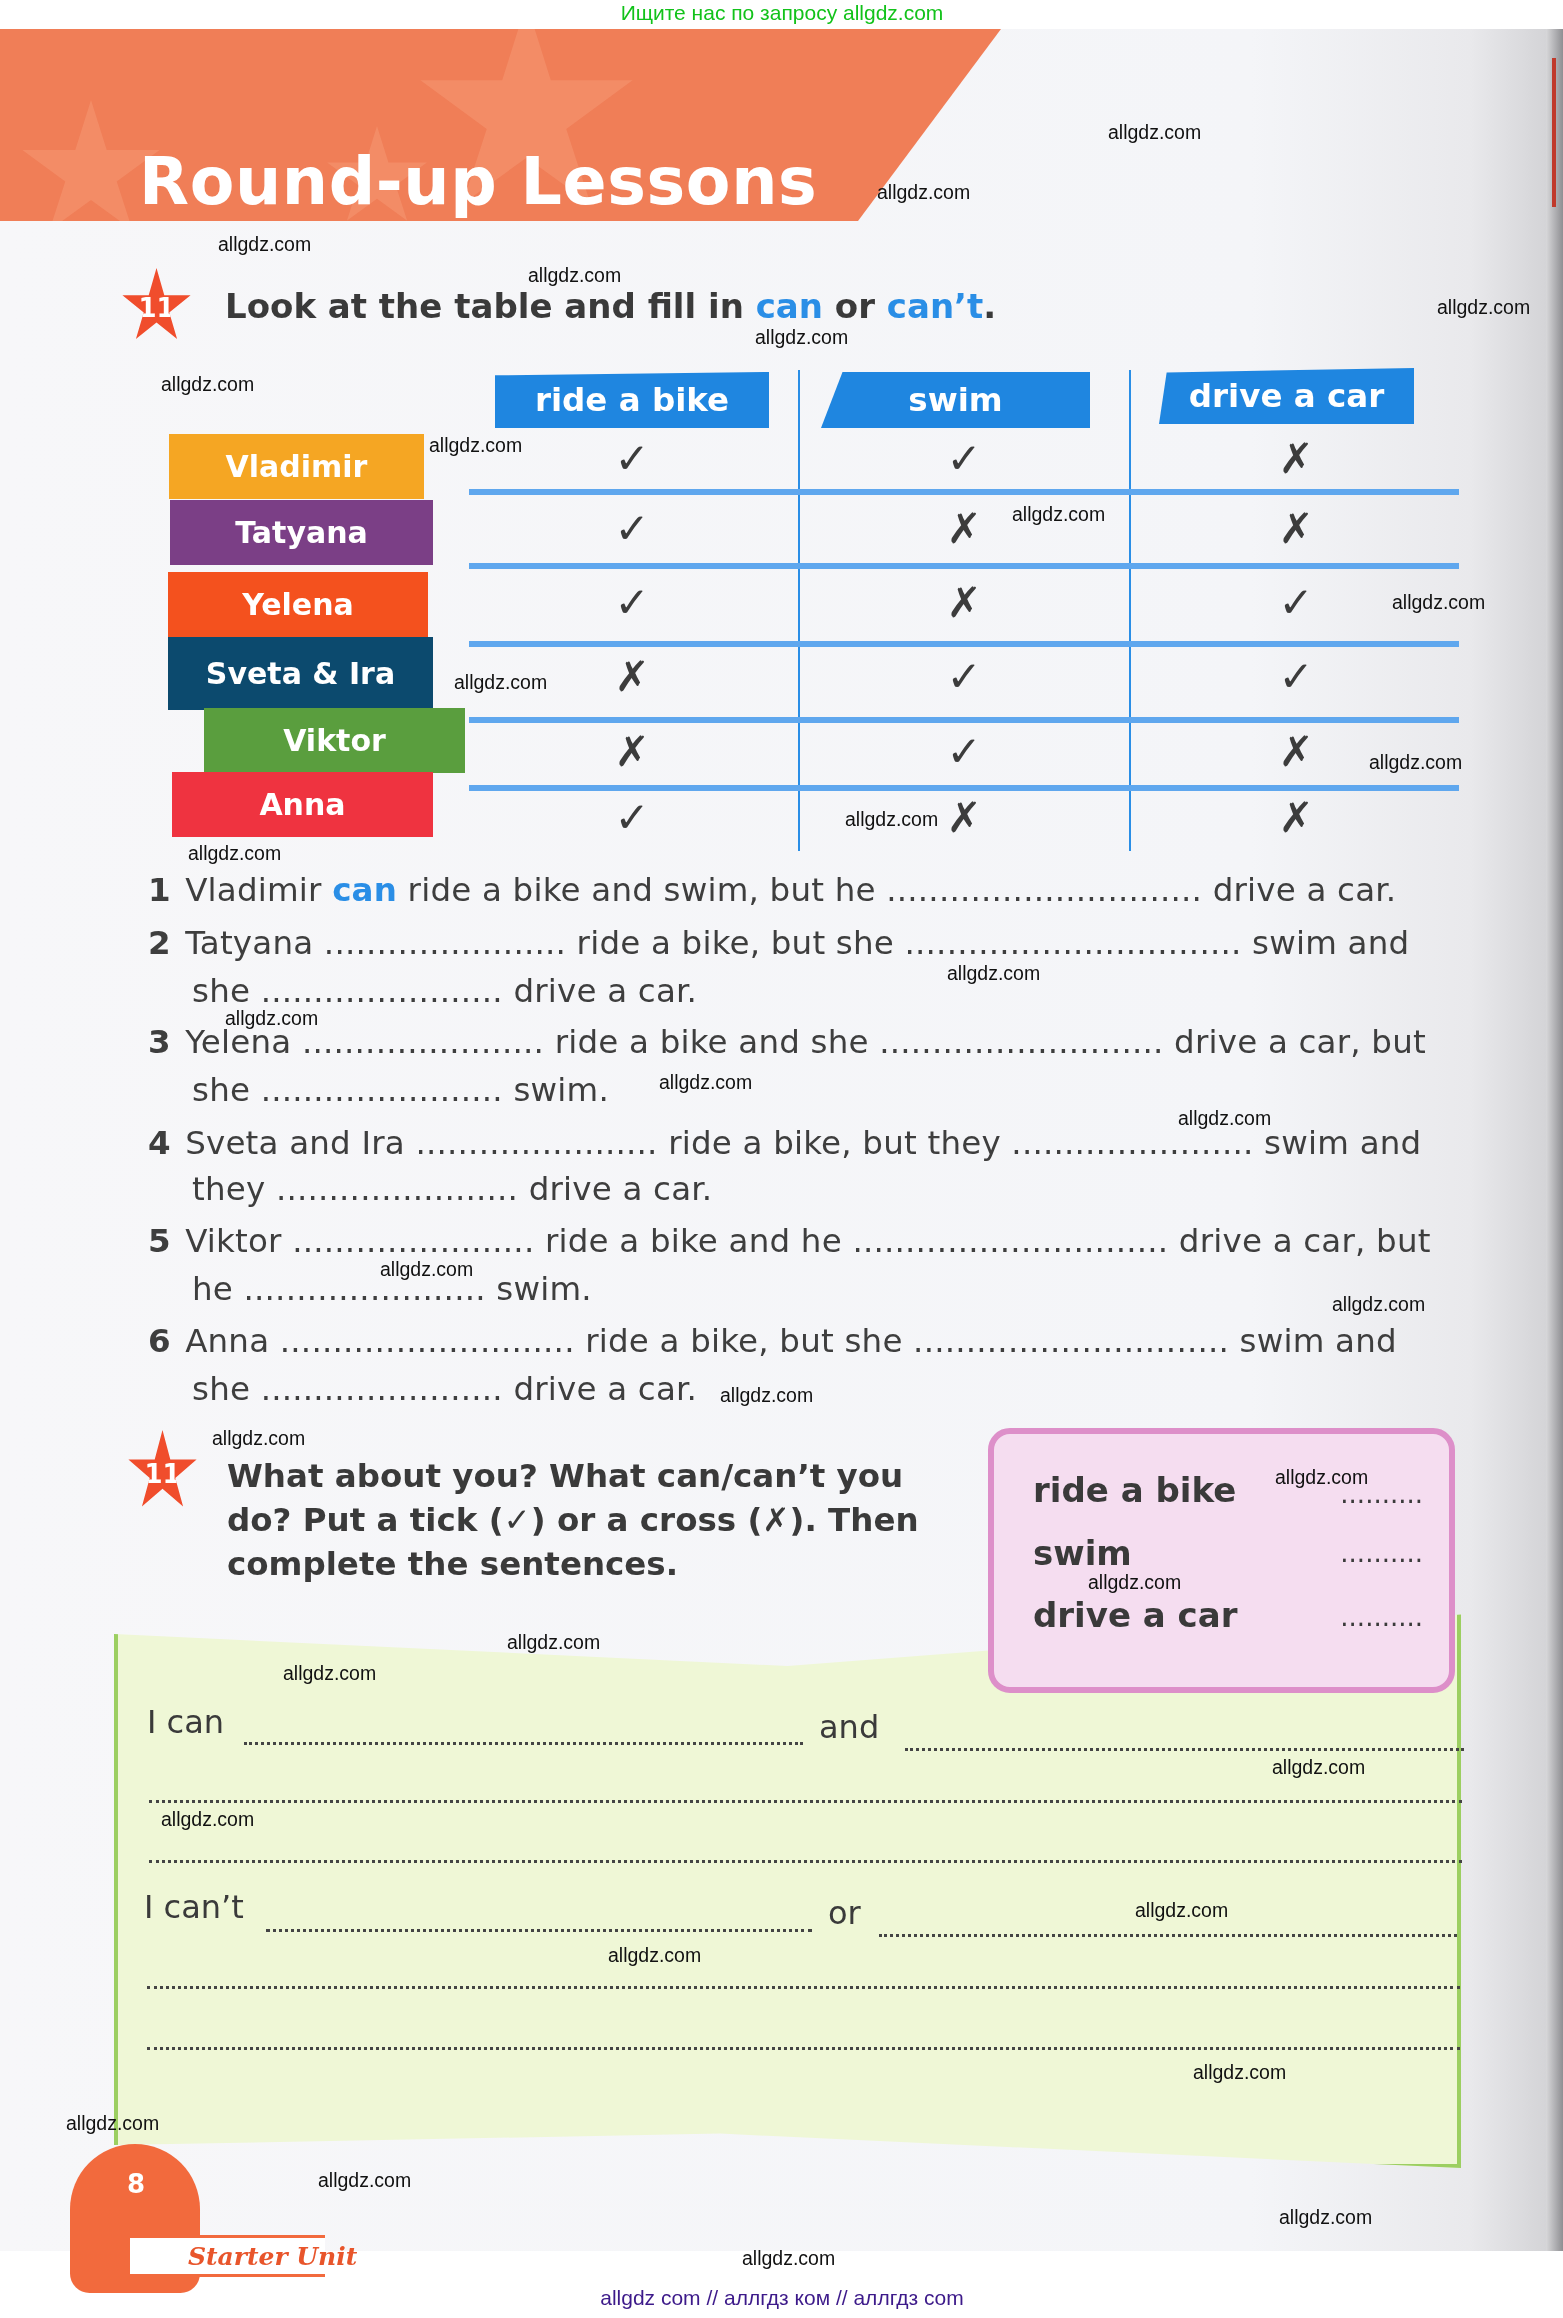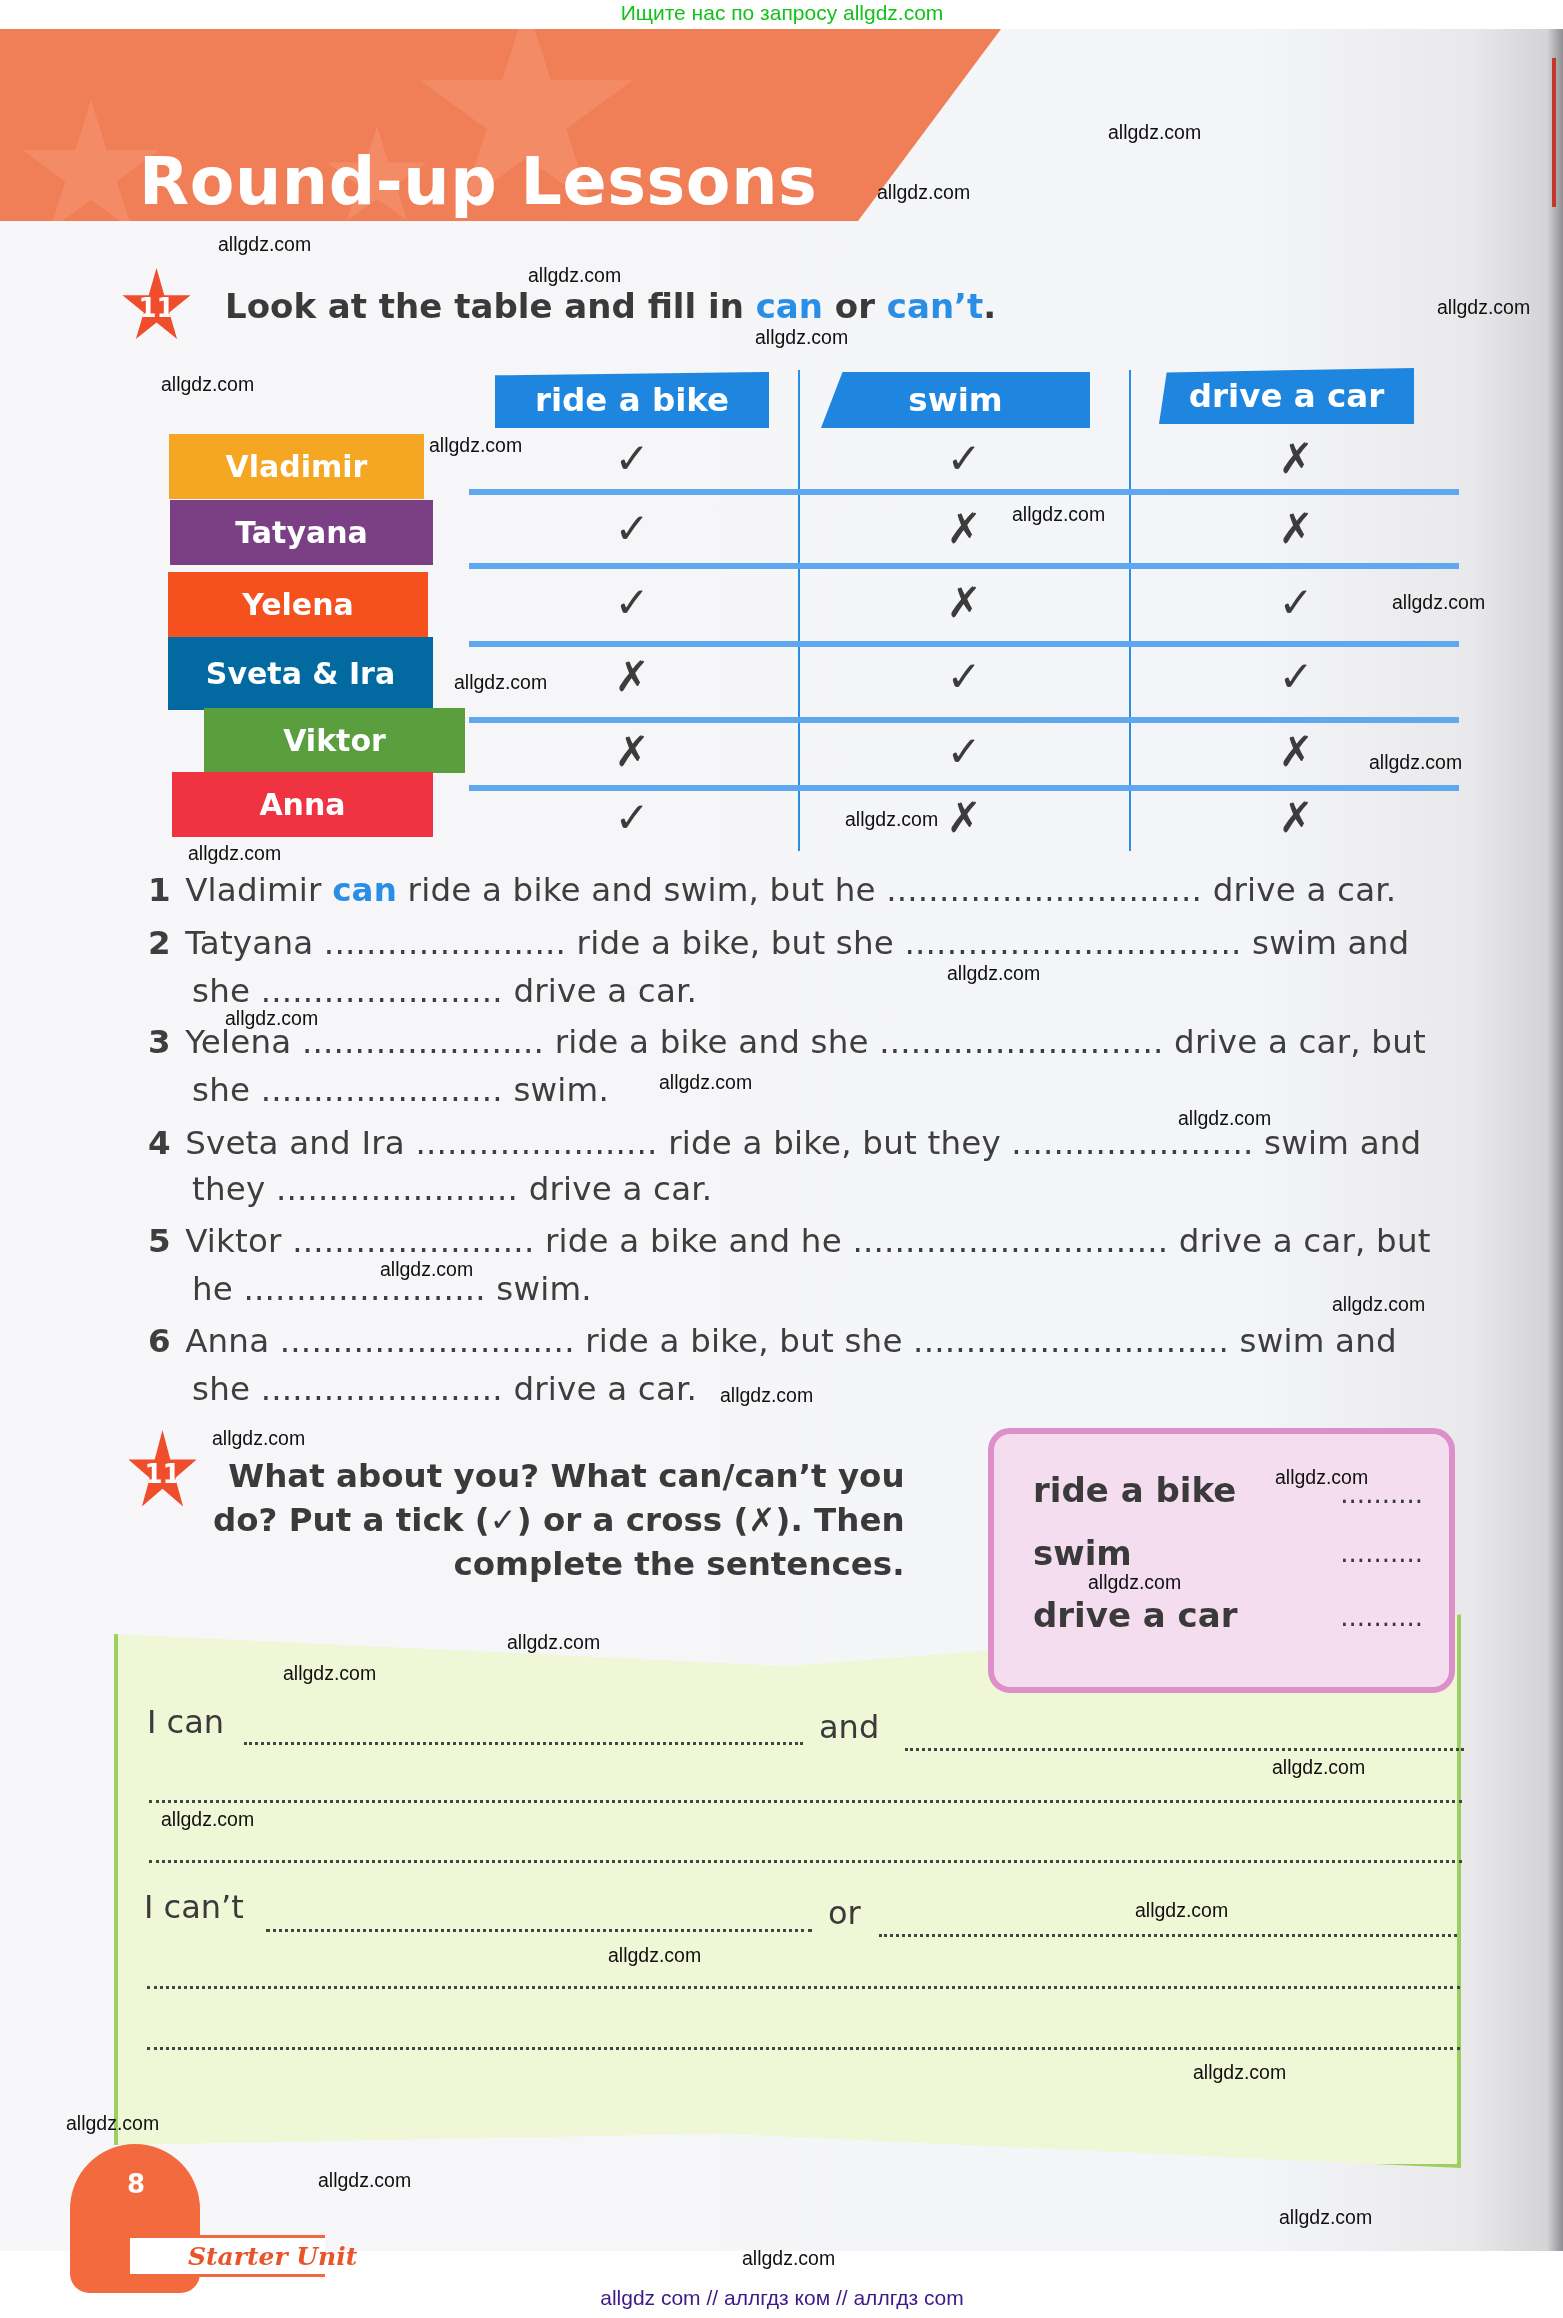--- a/index.html
+++ b/index.html
@@ -124,21 +124,21 @@
 
   <div class="hline" style="left:469px;top:489px;width:990px;"></div>
   <div class="hline" style="left:469px;top:563px;width:990px;"></div>
   <div class="hline" style="left:469px;top:641px;width:990px;"></div>
   <div class="hline" style="left:469px;top:717px;width:990px;"></div>
   <div class="hline" style="left:469px;top:785px;width:990px;"></div>
 
   <div class="name-tag" style="left:169px;top:434px;width:255px;background:#f5a623;">Vladimir</div>
   <div class="name-tag" style="left:170px;top:500px;width:263px;background:#7b3f86;">Tatyana</div>
   <div class="name-tag" style="left:168px;top:572px;width:260px;background:#f4511e;">Yelena</div>
-  <div class="name-tag" style="left:168px;top:637px;width:265px;background:#0369a1;height:73px;line-height:73px;">Sveta &amp; Ira</div>
+  <div class="name-tag" style="left:168px;top:637px;width:265px;background:#0c4a6e;height:73px;line-height:73px;">Sveta &amp; Ira</div>
   <div class="name-tag" style="left:172px;top:708px;width:261px;background:#5a9e3e;margin-left:32px;">Viktor</div>
   <div class="name-tag" style="left:172px;top:772px;width:261px;background:#ef3340;">Anna</div>
 
   <div class="mark" style="left:606px;top:434px;">✓</div>
   <div class="mark" style="left:938px;top:434px;">✓</div>
   <div class="mark" style="left:1270px;top:434px;">✗</div>
 
   <div class="mark" style="left:606px;top:504px;">✓</div>
   <div class="mark" style="left:938px;top:504px;">✗</div>
   <div class="mark" style="left:1270px;top:504px;">✗</div>
@@ -170,21 +170,21 @@
     <div class="sent" style="left: 192px; top: 1170px;"><span>they ....................... drive a car.</span></div>
     <div class="sent" style="left: 148px; top: 1222px;"><span class="num" style="margin-right: 14.3px;">5</span><span>Viktor ....................... ride a bike and he .............................. drive a car, but</span></div>
     <div class="sent" style="left: 192px; top: 1270px;"><span>he ....................... swim.</span></div>
     <div class="sent" style="left: 148px; top: 1322px;"><span class="num" style="margin-right: 14.3px;">6</span><span>Anna ............................ ride a bike, but she .............................. swim and</span></div>
     <div class="sent" style="left: 192px; top: 1370px;"><span>she ....................... drive a car.</span></div>
   </div>
 
 <div class="ex-star" style="left:127px;top:1430px;width:71px;height:84px;">
   <div class="ex-num" style="top:34%;font-size:26px;">11</div>
 </div>
-<div class="instr" style="left:213px;top:1454px;line-height:44px;font-size:32.5px;text-align:right;">
+<div class="instr" style="left:227px;top:1454px;line-height:44px;font-size:32.5px;">
   <div>What about you? What can/can’t you</div>
   <div>do? Put a tick (✓) or a cross (✗). Then</div>
   <div>complete the sentences.</div>
 </div>
 
 <div class="green-box"></div>
 
 <div class="pink-box">
   <div class="pink-item" style="top:36px;">ride a bike</div>
   <div class="pink-dots" style="top:45px;">..........</div>

